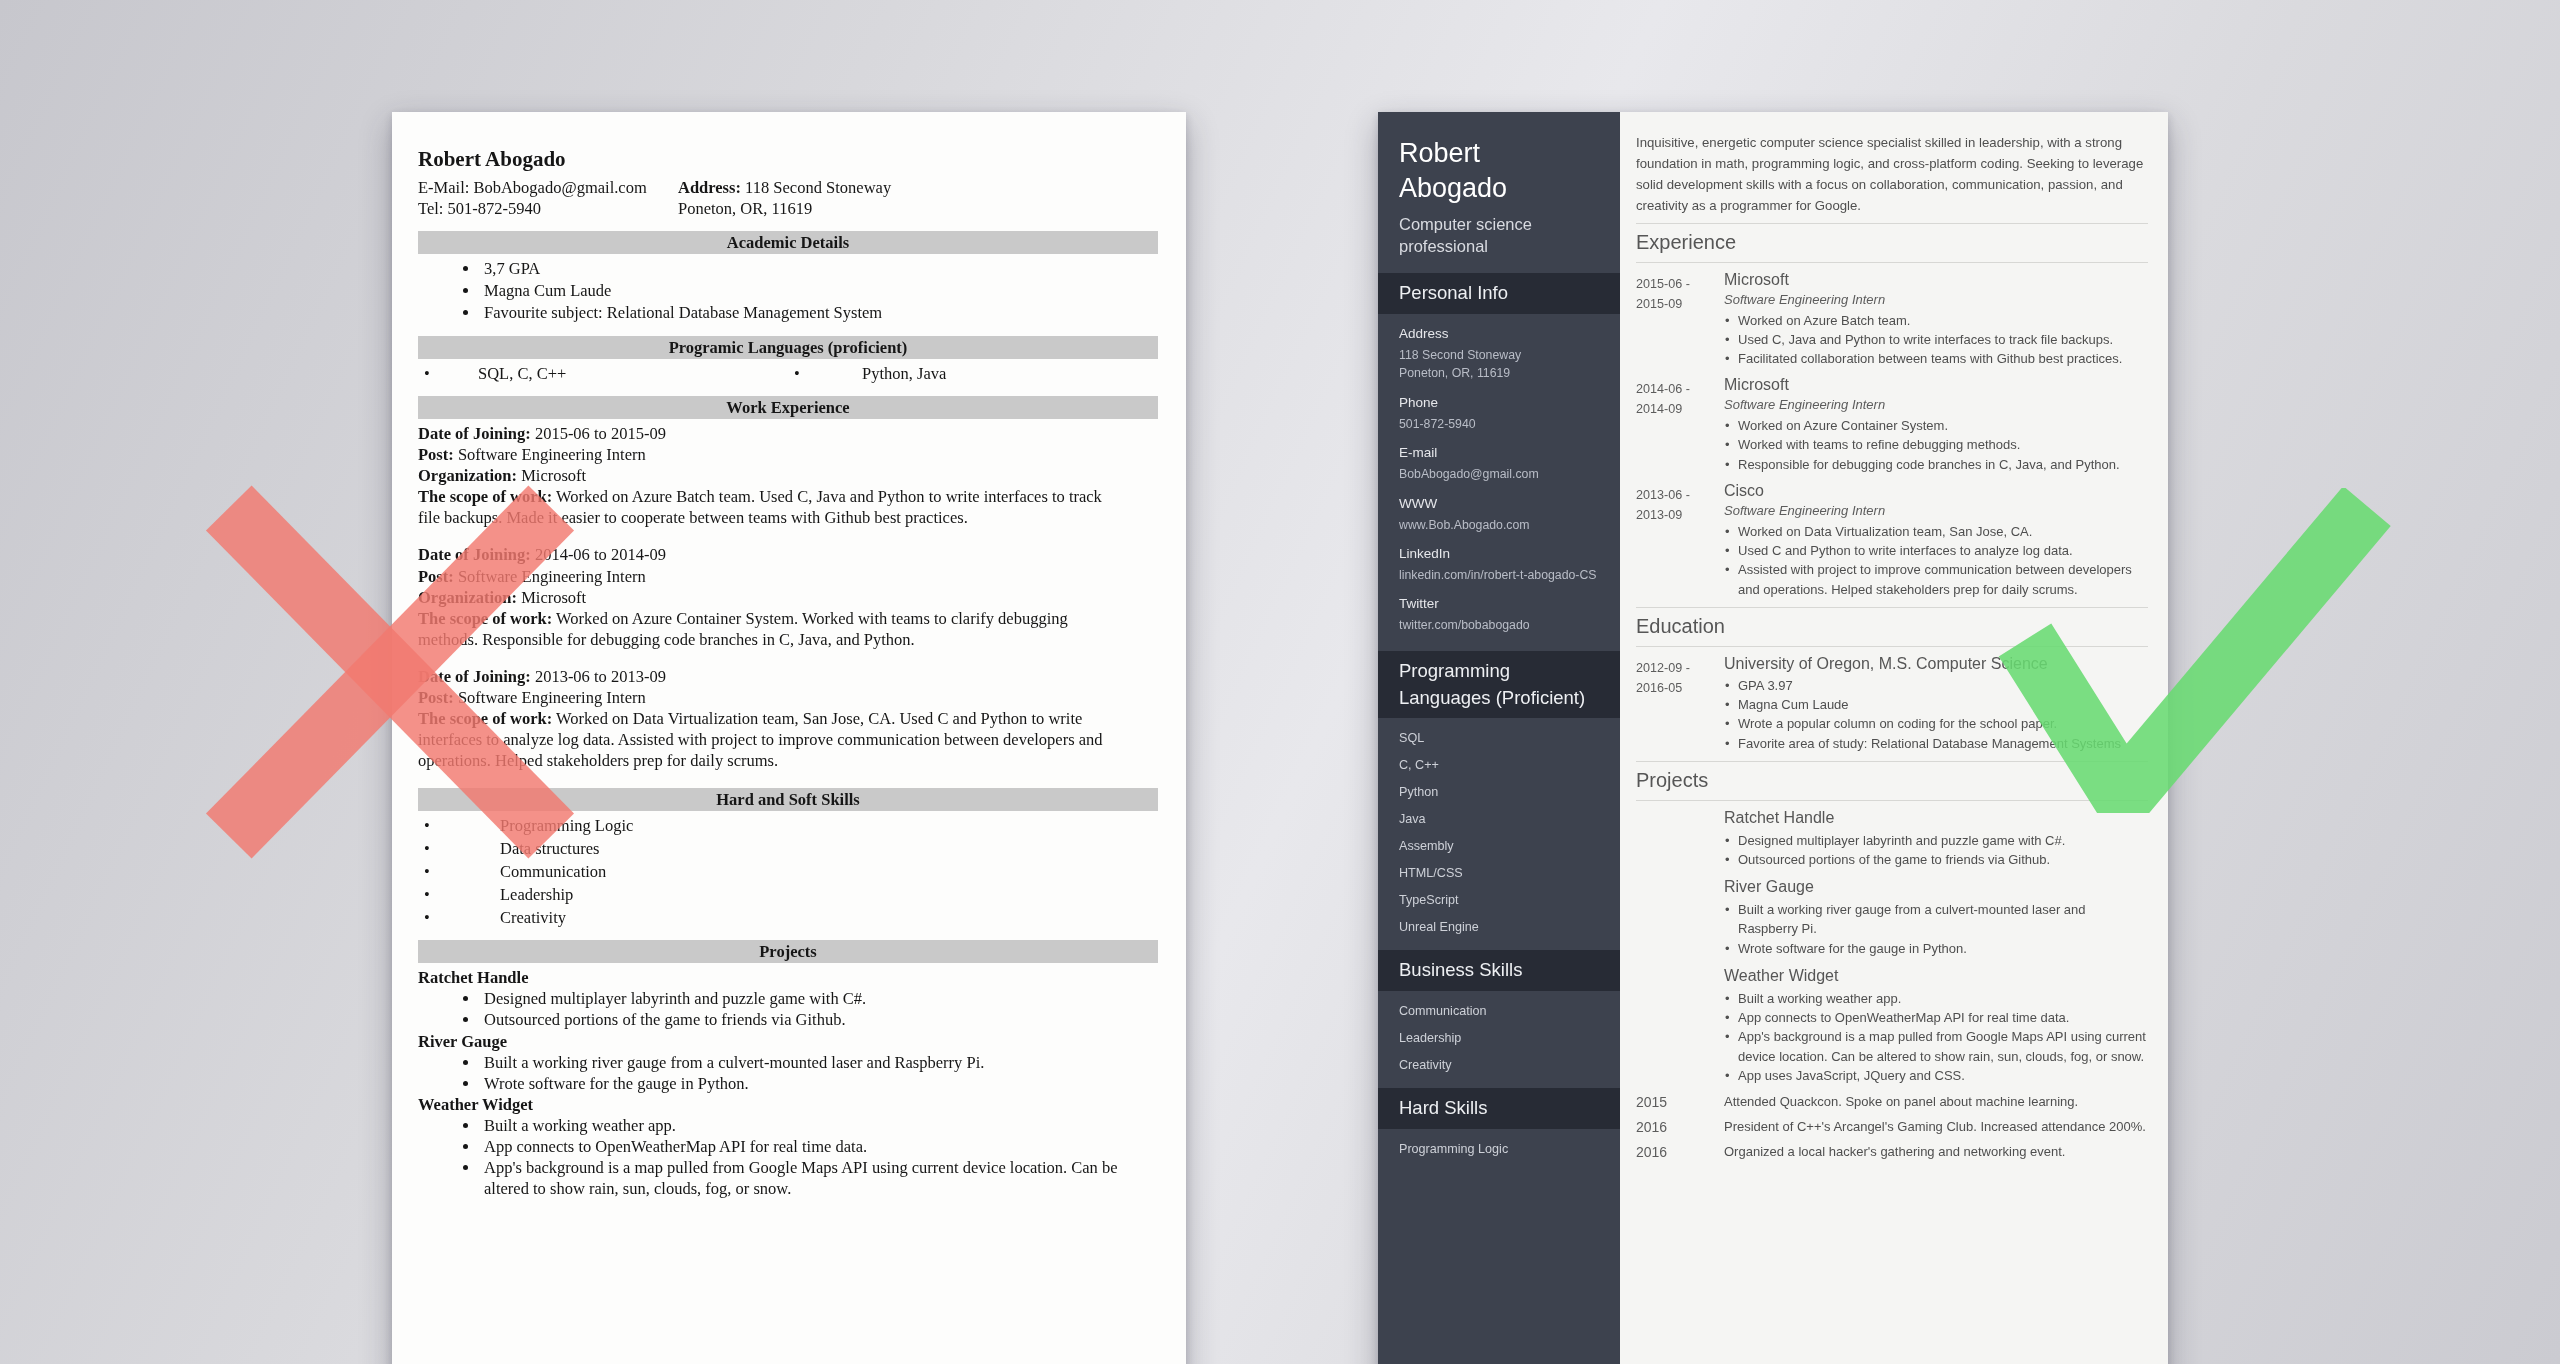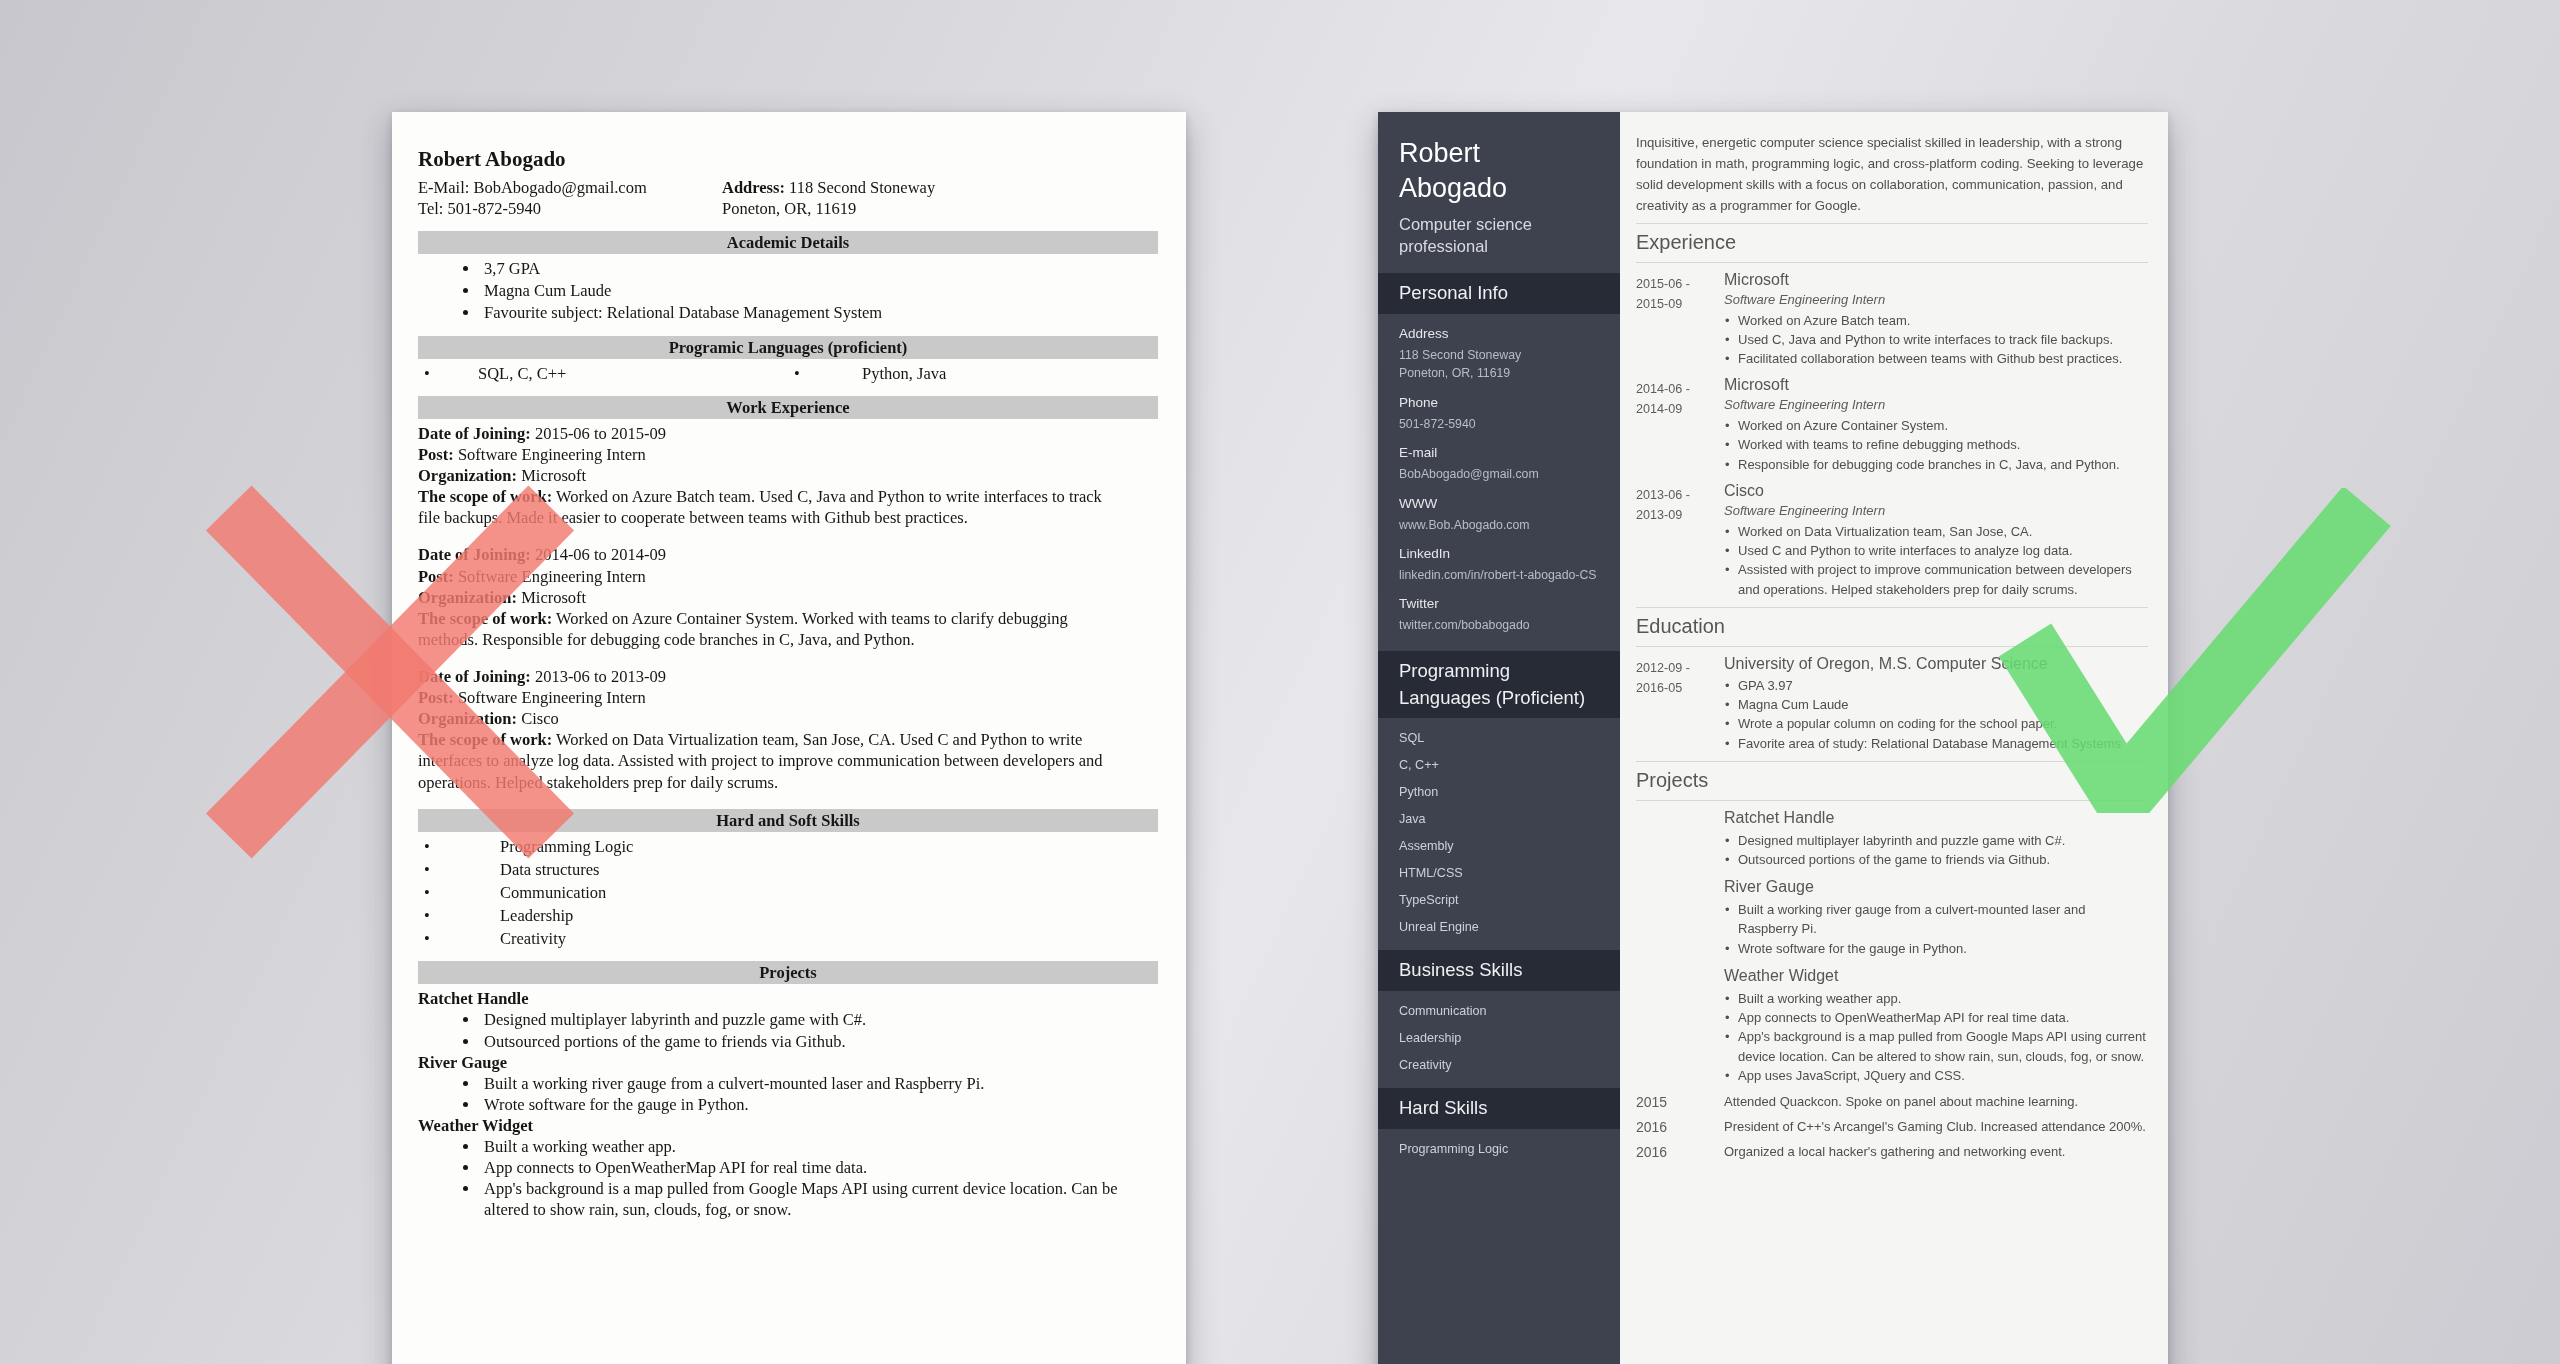--- a/index.html
+++ b/index.html
@@ -12,21 +12,21 @@
   .page { position:absolute; top:112px; height:1364px; box-shadow:0 12px 30px rgba(40,40,60,.32), 0 3px 8px rgba(40,40,60,.18); }
 
   
   .left-page {
     left:392px; width:794px; background:#fdfdfc;
     font-family:"Liberation Serif", serif; font-size:16.5px; color:#161616;
     line-height:1.28; padding:34px 28px 20px 26px; overflow:hidden;
   }
   .lp-name { font-size:21px; font-weight:bold; margin-bottom:4px; }
   .lp-contact { position:relative; margin-bottom:6px; }
-  .lp-contact-right { position:absolute; left:260px; top:0; width:260px;margin-left:44px; }
+  .lp-contact-right { position:absolute; left:260px; top:0; width:260px; }
   .lp-bar {
     background:#c9c9c9; text-align:center; font-weight:bold;
     padding:1px 0; margin:12px 0 4px 0;font-family:Liberation Serif, serif;
   }
   .lp-line b { font-weight:bold; }
   ul.lp-disc { list-style:disc; padding-left:62px; margin:2px 0 0 0; }
   ul.lp-disc li { padding-left:4px; margin-bottom:1px; }
   .lp-langrow { display:flex; margin-top:2px; }
   .lp-lang-item { flex:1 1 50%; display:flex; }
   .lp-lang-item .dot { width:14px; margin-left:6px; }
@@ -142,21 +142,20 @@
   <div class="lp-job">
     <div class="lp-line"><b>Date of Joining:</b> <span>2014-06 to 2014-09</span></div>
     <div class="lp-line"><b>Post:</b> <span>Software Engineering Intern</span></div>
     <div class="lp-line"><b>Organization:</b> <span>Microsoft</span></div>
     <p><b>The scope of work:</b> <span>Worked on Azure Container System. Worked with teams to clarify debugging methods. Responsible for debugging code branches in C, Java, and Python.</span></p>
   </div>
 
   <div class="lp-job">
     <div class="lp-line"><b>Date of Joining:</b> <span>2013-06 to 2013-09</span></div>
     <div class="lp-line"><b>Post:</b> <span>Software Engineering Intern</span></div>
-    <div class="lp-line"><b>Organization:</b> <span>Cisco</span></div>
     <p><b>The scope of work:</b> <span>Worked on Data Virtualization team, San Jose, CA. Used C and Python to write interfaces to analyze log data. Assisted with project to improve communication between developers and operations. Helped stakeholders prep for daily scrums.</span></p>
   </div>
 
   <div class="lp-bar">Hard and Soft Skills</div>
   <ul class="lp-skills">
     <li>
         <span class="dot">•</span>
         <span class="txt">Programming Logic</span>
       </li>
     <li>

